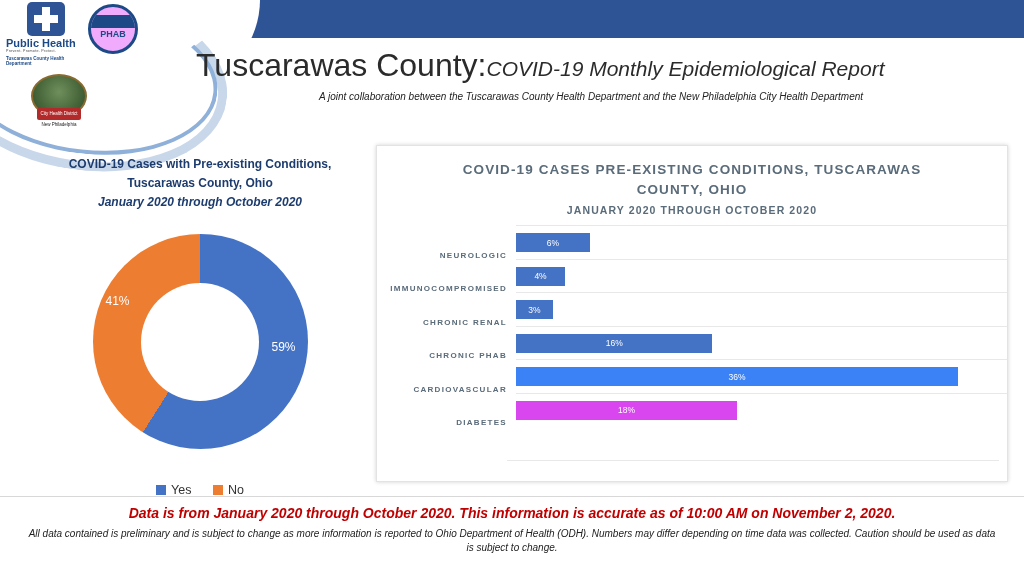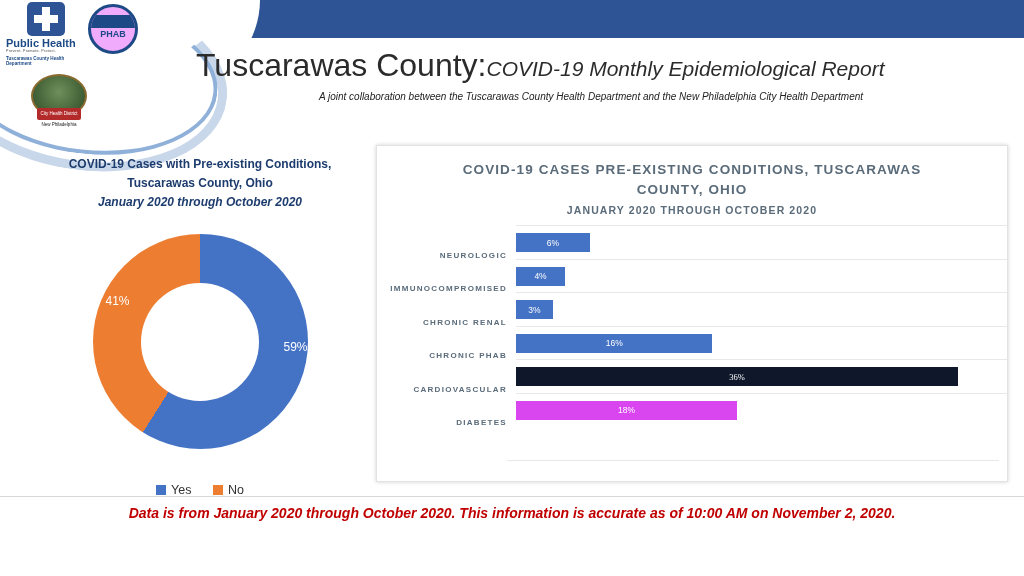--- a/index.html
+++ b/index.html
@@ -87,21 +87,21 @@
   .donut{
     width:215px;height:215px;border-radius:50%;
     background:conic-gradient(#4472c4 0deg 212.4deg, #ed7d31 212.4deg 360deg);
     position:relative;
   }
   .donut:after{
     content:"";position:absolute;left:50%;top:50%;transform:translate(-50%,-50%);
     width:118px;height:118px;border-radius:50%;background:#ffffff;
   }
   .d-label{position:absolute;color:#fff;font-size:12px;}
-  #donut-label-yes{right:0;top:106px;padding-left:16px;}
+  #donut-label-yes{right:12px;top:106px;padding-left:16px;}
   #donut-label-no{left:13px;top:60px;}
   .legend{margin-top:18px;text-align:center;font-size:12.5px;color:#333;}
   .legend span.key{display:inline-block;width:10px;height:10px;margin-right:5px;vertical-align:-1px;}
   .legend .item{display:inline-block;margin:16px 9px;}
   .k-yes{background:#4472c4;}
   .k-no{background:#ed7d31;}
   
   .right-panel{
     position:absolute;left:376px;top:145px;width:630px;height:335px;
     background:#ffffff;border:1px solid #e3e3e3;
@@ -225,29 +225,30 @@
       </div>
       <div class="bar-row">
         <div class="bar-cat">CHRONIC PHAB</div>
         <div class="bar-track">
           <div class="bar-fill" style="width: 40%; background: rgb(68, 114, 196);">16%</div>
         </div>
       </div>
       <div class="bar-row">
         <div class="bar-cat">CARDIOVASCULAR</div>
         <div class="bar-track">
-          <div class="bar-fill" style="width: 90%; background: #0f172a; font-family: Liberation Serif, serif;">36%</div>
+          <div class="bar-fill" style="width: 90%; background: #3b82f6;">36%</div>
         </div>
       </div>
       <div class="bar-row">
         <div class="bar-cat">DIABETES</div>
         <div class="bar-track">
           <div class="bar-fill" style="width: 45%; background: #d946ef;">18%</div>
         </div>
       </div>
       <div class="bars-baseline"></div>
     </div>
 </div>
 
 <div class="hr-bottom"></div>
 <div class="footer">
   <div class="f-red">Data is from January 2020 through October 2020. This information is accurate as of 10:00 AM on November 2, 2020.</div>
+  <div class="f-small">All data contained is preliminary and is subject to change as more information is reported to Ohio Department of Health (ODH). Numbers may differ depending on time data was collected. Caution should be used as data is subject to change.</div>
 </div>
 
 </body></html>

